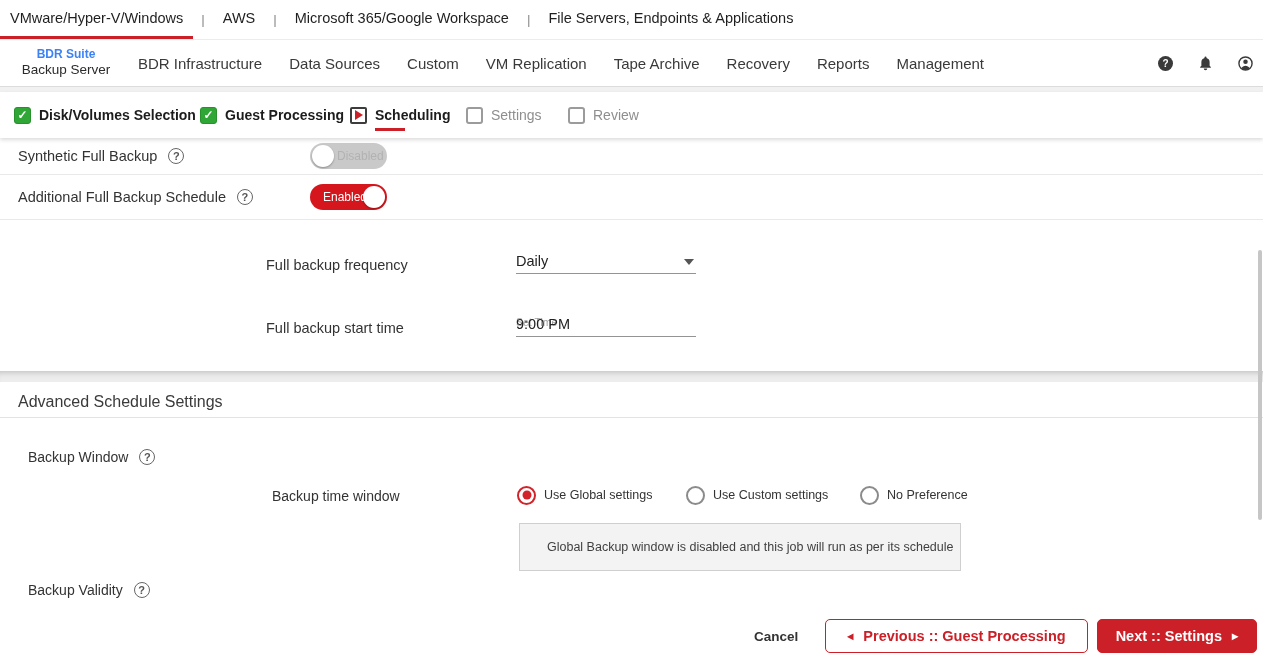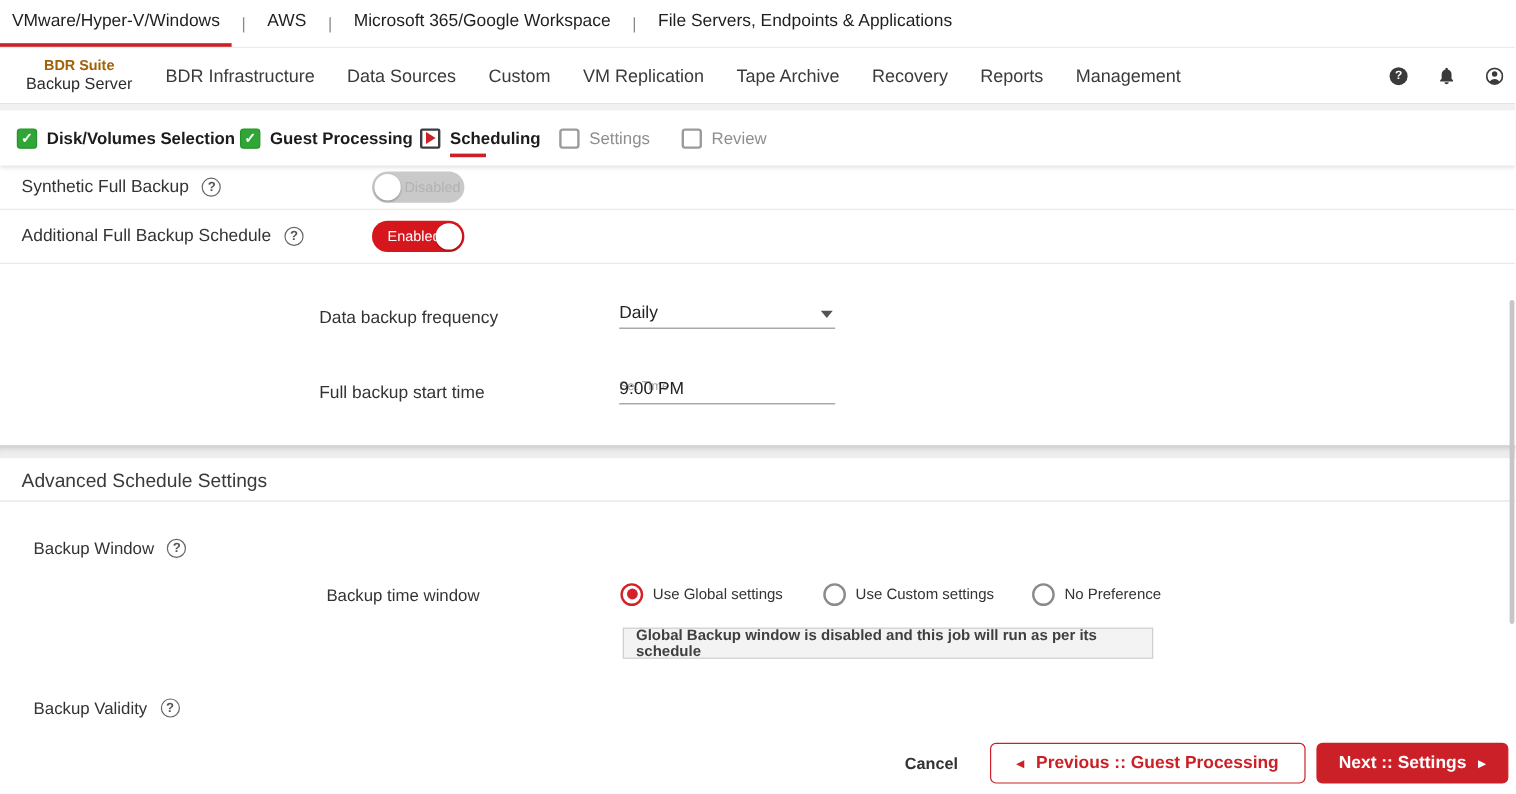--- a/index.html
+++ b/index.html
@@ -14,21 +14,21 @@
   .logo-text .b { color:#cb2027; }
   .logo-tag { font-size:8.3px; font-weight:700; color:#3d3d3d; margin-top:2px; letter-spacing:.1px; }
   .prod-tabs { display:flex; align-items:stretch; }
   .prod-tab { display:flex; align-items:center; padding:0 10px; font-size:14.5px; color:#1f1f1f; border-bottom:3px solid transparent; cursor:pointer; }
   .prod-tab.active { border-bottom-color:#cb2027; }
   .sep { display:flex; align-items:center; padding:0 8px; color:#8a8a8a; font-size:13.5px; }
 
   
   .appbar { height:47px; display:flex; align-items:center; background:#fff; border-bottom:1px solid #dcdcdc; }
   .suite { width:132px; text-align:center; line-height:1.25; }
-  .suite-top { font-size:12px; font-weight:700; color:#a16207; }
+  .suite-top { font-size:12px; font-weight:700; color:#3b82f6; }
   .suite-bot { font-size:13.5px; color:#2b2b2b; }
   .nav { display:flex; gap:27px; margin-left:6px; }
   .nav-item { font-size:15px; color:#3a3a3a; cursor:pointer; }
   .appbar-icons { margin-left:auto; display:flex; align-items:center; gap:25px; padding-right:10px; }
   .icon-btn { display:flex; align-items:center; justify-content:center; cursor:pointer; }
   .help-filled { width:15px; height:15px; border-radius:50%; background:#3a3a3a; color:#fff; font-size:10px; font-weight:700; display:flex; align-items:center; justify-content:center; }
 
   
   .gap1 { height:5px; background:#f1f1f1; }
   .gap2 { height:11px; background:#ededed; box-shadow: inset 0 6px 6px -5px rgba(0,0,0,.22); }
@@ -85,21 +85,21 @@
   .iconlabel { position:absolute; display:flex; align-items:center; font-size:14px; color:#333; }
   .bw { left:28px; top:67px; }
   .bv { left:28px; top:200px; }
   .btw-label { position:absolute; left:272px; top:106px; font-size:14px; color:#333; }
   .radio-row { position:absolute; top:103px; height:20px; display:flex; align-items:center; cursor:pointer; }
   .r1{left:517px}.r2{left:686px}.r3{left:860px}
   .radio { width:19px; height:19px; border-radius:50%; border:2px solid #8b8b8b; background:#fff; position:relative; flex:none; }
   .radio.sel { border-color:#d2232a; }
   .radio.sel::after { content:""; position:absolute; left:50%; top:50%; transform:translate(-50%,-50%); width:9px; height:9px; border-radius:50%; background:#d2232a; }
   .radio-label { font-size:12.5px; color:#333; margin-left:8px; white-space:nowrap; }
-  .infobox { position:absolute; left:519px; top:141px; width:442px; height:26px; background:#f3f3f3; border:1px solid #cfcfcf; display:flex; align-items:center; padding-left:10px; font-size:12.5px; color:#3f3f3f;font-weight:bold; }
+  .infobox { position:absolute; left:519px; top:141px; width:442px; height:48px; background:#f3f3f3; border:1px solid #cfcfcf; display:flex; align-items:center; padding-left:27px; font-size:12.5px; color:#3f3f3f; }
 
   
   .footer { height:52px; background:#fff; display:flex; align-items:center; justify-content:flex-end; padding-right:6px; }
   .cancel { font-size:13.5px; font-weight:700; color:#333; margin-right:27px; cursor:pointer; }
   .btn { height:34px; border-radius:5px; font-size:14.5px; font-weight:700; display:flex; align-items:center; gap:10px; cursor:pointer; }
   .btn-prev { background:#fff; border:1px solid #cb2027; color:#cb2027; padding:0 21px; }
   .btn-next { background:#cb2027; border:1px solid #cb2027; color:#fff; padding:0 18px; margin-left:9px; }
   .arrow { font-size:12px; line-height:1; }
 
   .scroll-thumb { position:absolute; right:1px; top:250px; width:4px; height:270px; background:#c6c6c6; border-radius:2px; z-index:9; cursor:pointer; }
@@ -198,21 +198,21 @@
   <div class="row row2">
     <span class="row-label">Additional Full Backup Schedule</span>
     <span class="help">?</span>
     <div class="toggle on">
       <span class="t-label">Enabled</span>
       <span class="knob"></span>
     </div>
   </div>
 
   <div class="formsec">
-    <span class="f-label" style="top:37px">Data backup frequency</span>
+    <span class="f-label" style="top:37px">Full backup frequency</span>
     <div class="f-ctl dd">
       <span class="dd-value">Daily</span>
       <span class="dd-caret"></span>
     </div>
     <span class="f-label" style="top:100px">Full backup start time</span>
     <span class="small-lbl">Set Time</span>
     <div class="f-ctl time-field">
       <span class="time-value">9:00 PM</span>
     </div>
   </div>

